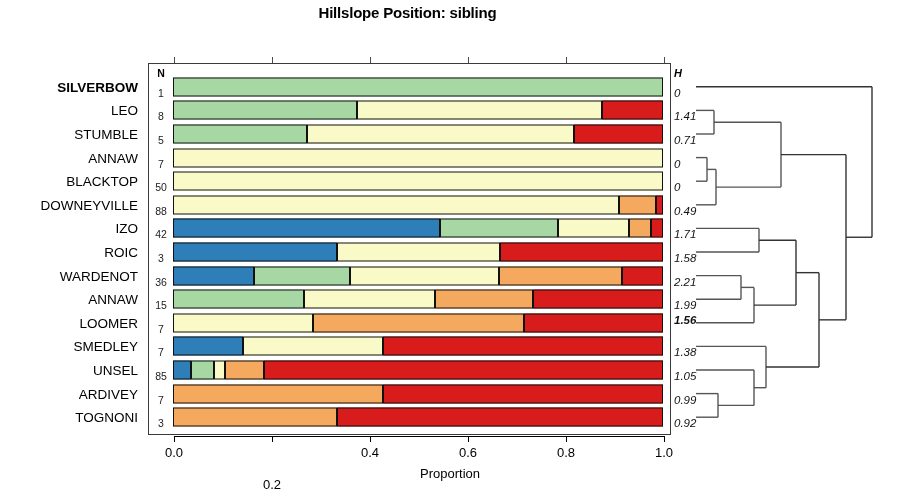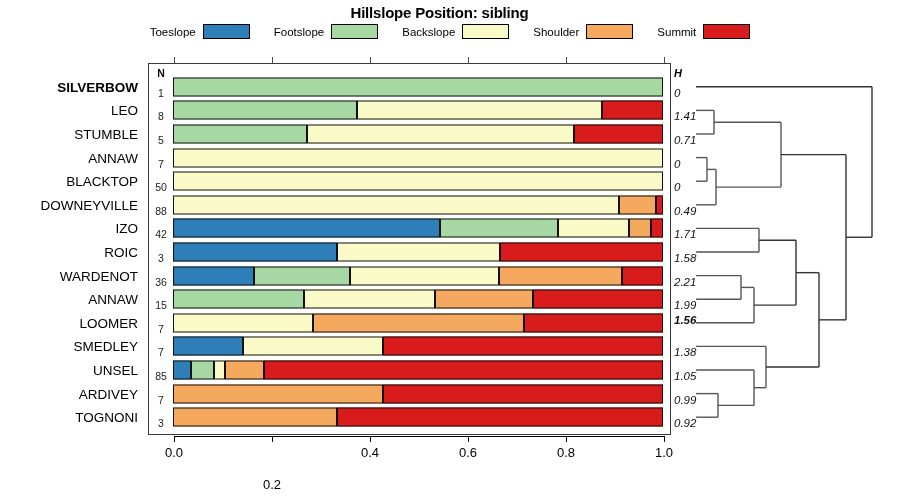--- a/index.html
+++ b/index.html
@@ -12,21 +12,20 @@
     position:relative;
   }
   .root{position:absolute;inset:0;}
 
   
   #chart-title{
     position:absolute;left:0;top:4px;width:815px;
     text-align:center;
     font-size:15px;font-weight:bold;
     letter-spacing:-0.2px;
-    padding-left:32px;
   }
 
   
   #legend{
     position:absolute;left:0;top:24px;width:900px;
     display:flex;justify-content:center;align-items:center;
     gap:24px;
   }
   .legend-item{display:flex;align-items:center;gap:7px;}
   .legend-label{font-size:11.5px;}
@@ -126,42 +125,20 @@
   }
   #dendrogram svg{display:block;}
 </style>
 </head>
 <body>
 
 <div class="root">
 
   <div id="chart-title">Hillslope Position: sibling</div>
 
-  <div id="legend">
-      <div class="legend-item">
-        <span class="legend-label">Toeslope</span>
-        <span class="legend-swatch" style="background: rgb(46, 126, 184);"></span>
-      </div>
-      <div class="legend-item">
-        <span class="legend-label">Footslope</span>
-        <span class="legend-swatch" style="background: rgb(167, 216, 164);"></span>
-      </div>
-      <div class="legend-item">
-        <span class="legend-label">Backslope</span>
-        <span class="legend-swatch" style="background: rgb(250, 250, 200);"></span>
-      </div>
-      <div class="legend-item">
-        <span class="legend-label">Shoulder</span>
-        <span class="legend-swatch" style="background: rgb(245, 169, 94);"></span>
-      </div>
-      <div class="legend-item">
-        <span class="legend-label">Summit</span>
-        <span class="legend-swatch" style="background: rgb(216, 28, 28);"></span>
-      </div>
-    </div>
 
   <div id="label-col">
       <div class="lbl bold" style="top: 23.8px;">SILVERBOW</div>
       <div class="lbl" style="top: 47.4px;">LEO</div>
       <div class="lbl" style="top: 71px;">STUMBLE</div>
       <div class="lbl" style="top: 94.6px;">ANNAW</div>
       <div class="lbl" style="top: 118.2px;">BLACKTOP</div>
       <div class="lbl" style="top: 141.8px;">DOWNEYVILLE</div>
       <div class="lbl" style="top: 165.4px;">IZO</div>
       <div class="lbl" style="top: 189px;">ROIC</div>
@@ -305,20 +282,21 @@
       <div class="tick" style="left: 468px;"></div>
       <div class="ticklabel" style="left: 468px;">0.6</div>
       <div class="gridtick" style="left: 468px; top: 57px; height: 6px;"></div>
       <div class="tick" style="left: 566px;"></div>
       <div class="ticklabel" style="left: 566px;">0.8</div>
       <div class="gridtick" style="left: 566px; top: 57px; height: 6px;"></div>
       <div class="tick" style="left: 664px;"></div>
       <div class="ticklabel" style="left: 664px;">1.0</div>
       <div class="gridtick" style="left: 664px; top: 57px; height: 6px;"></div>
     </div>
+  <div id="x-axis-title">Proportion</div>
 
   <div id="dendrogram">
       <svg width="224" height="380">
         <line x1="20" y1="50.400000000000006" x2="38" y2="50.400000000000006" stroke="#555" stroke-width="1.4"></line>
         <line x1="20" y1="74" x2="38" y2="74" stroke="#555" stroke-width="1.4"></line>
         <line x1="38" y1="50.400000000000006" x2="38" y2="74" stroke="#555" stroke-width="1.4"></line>
         <line x1="20" y1="97.60000000000001" x2="31" y2="97.60000000000001" stroke="#555" stroke-width="1.4"></line>
         <line x1="20" y1="121.2" x2="31" y2="121.2" stroke="#555" stroke-width="1.4"></line>
         <line x1="31" y1="97.60000000000001" x2="31" y2="121.2" stroke="#555" stroke-width="1.4"></line>
         <line x1="31" y1="109.4" x2="40" y2="109.4" stroke="#555" stroke-width="1.4"></line>

